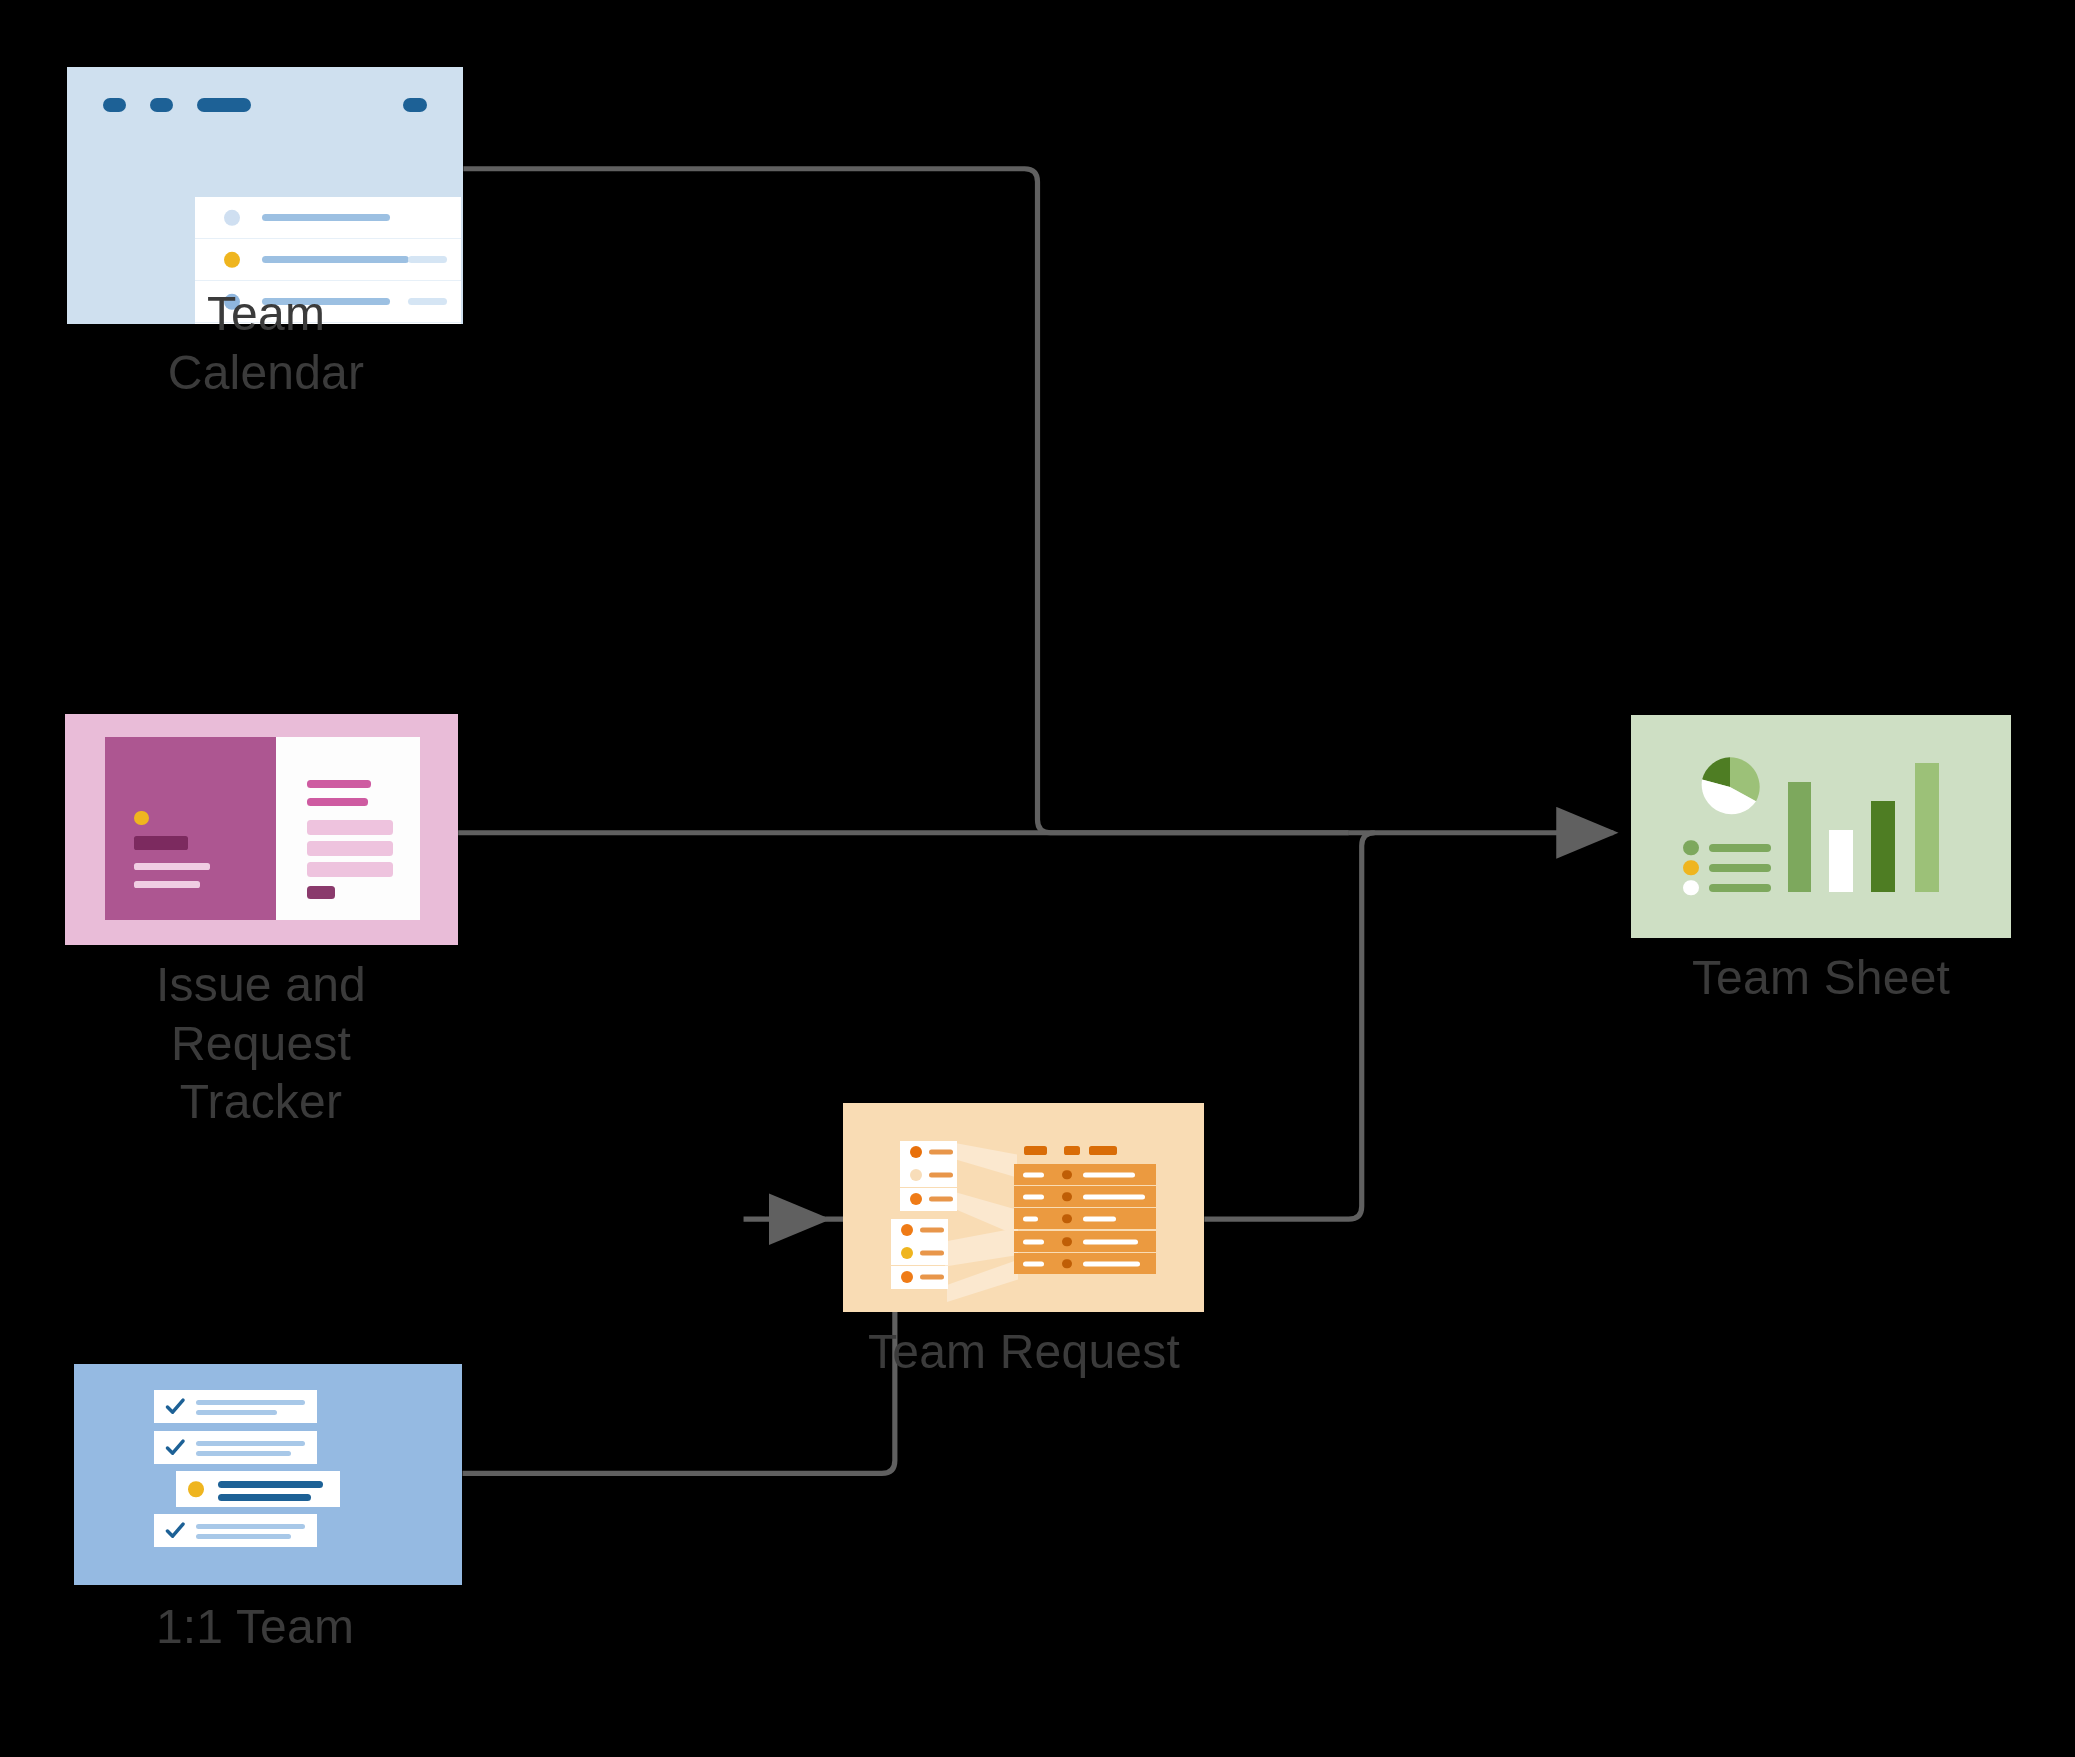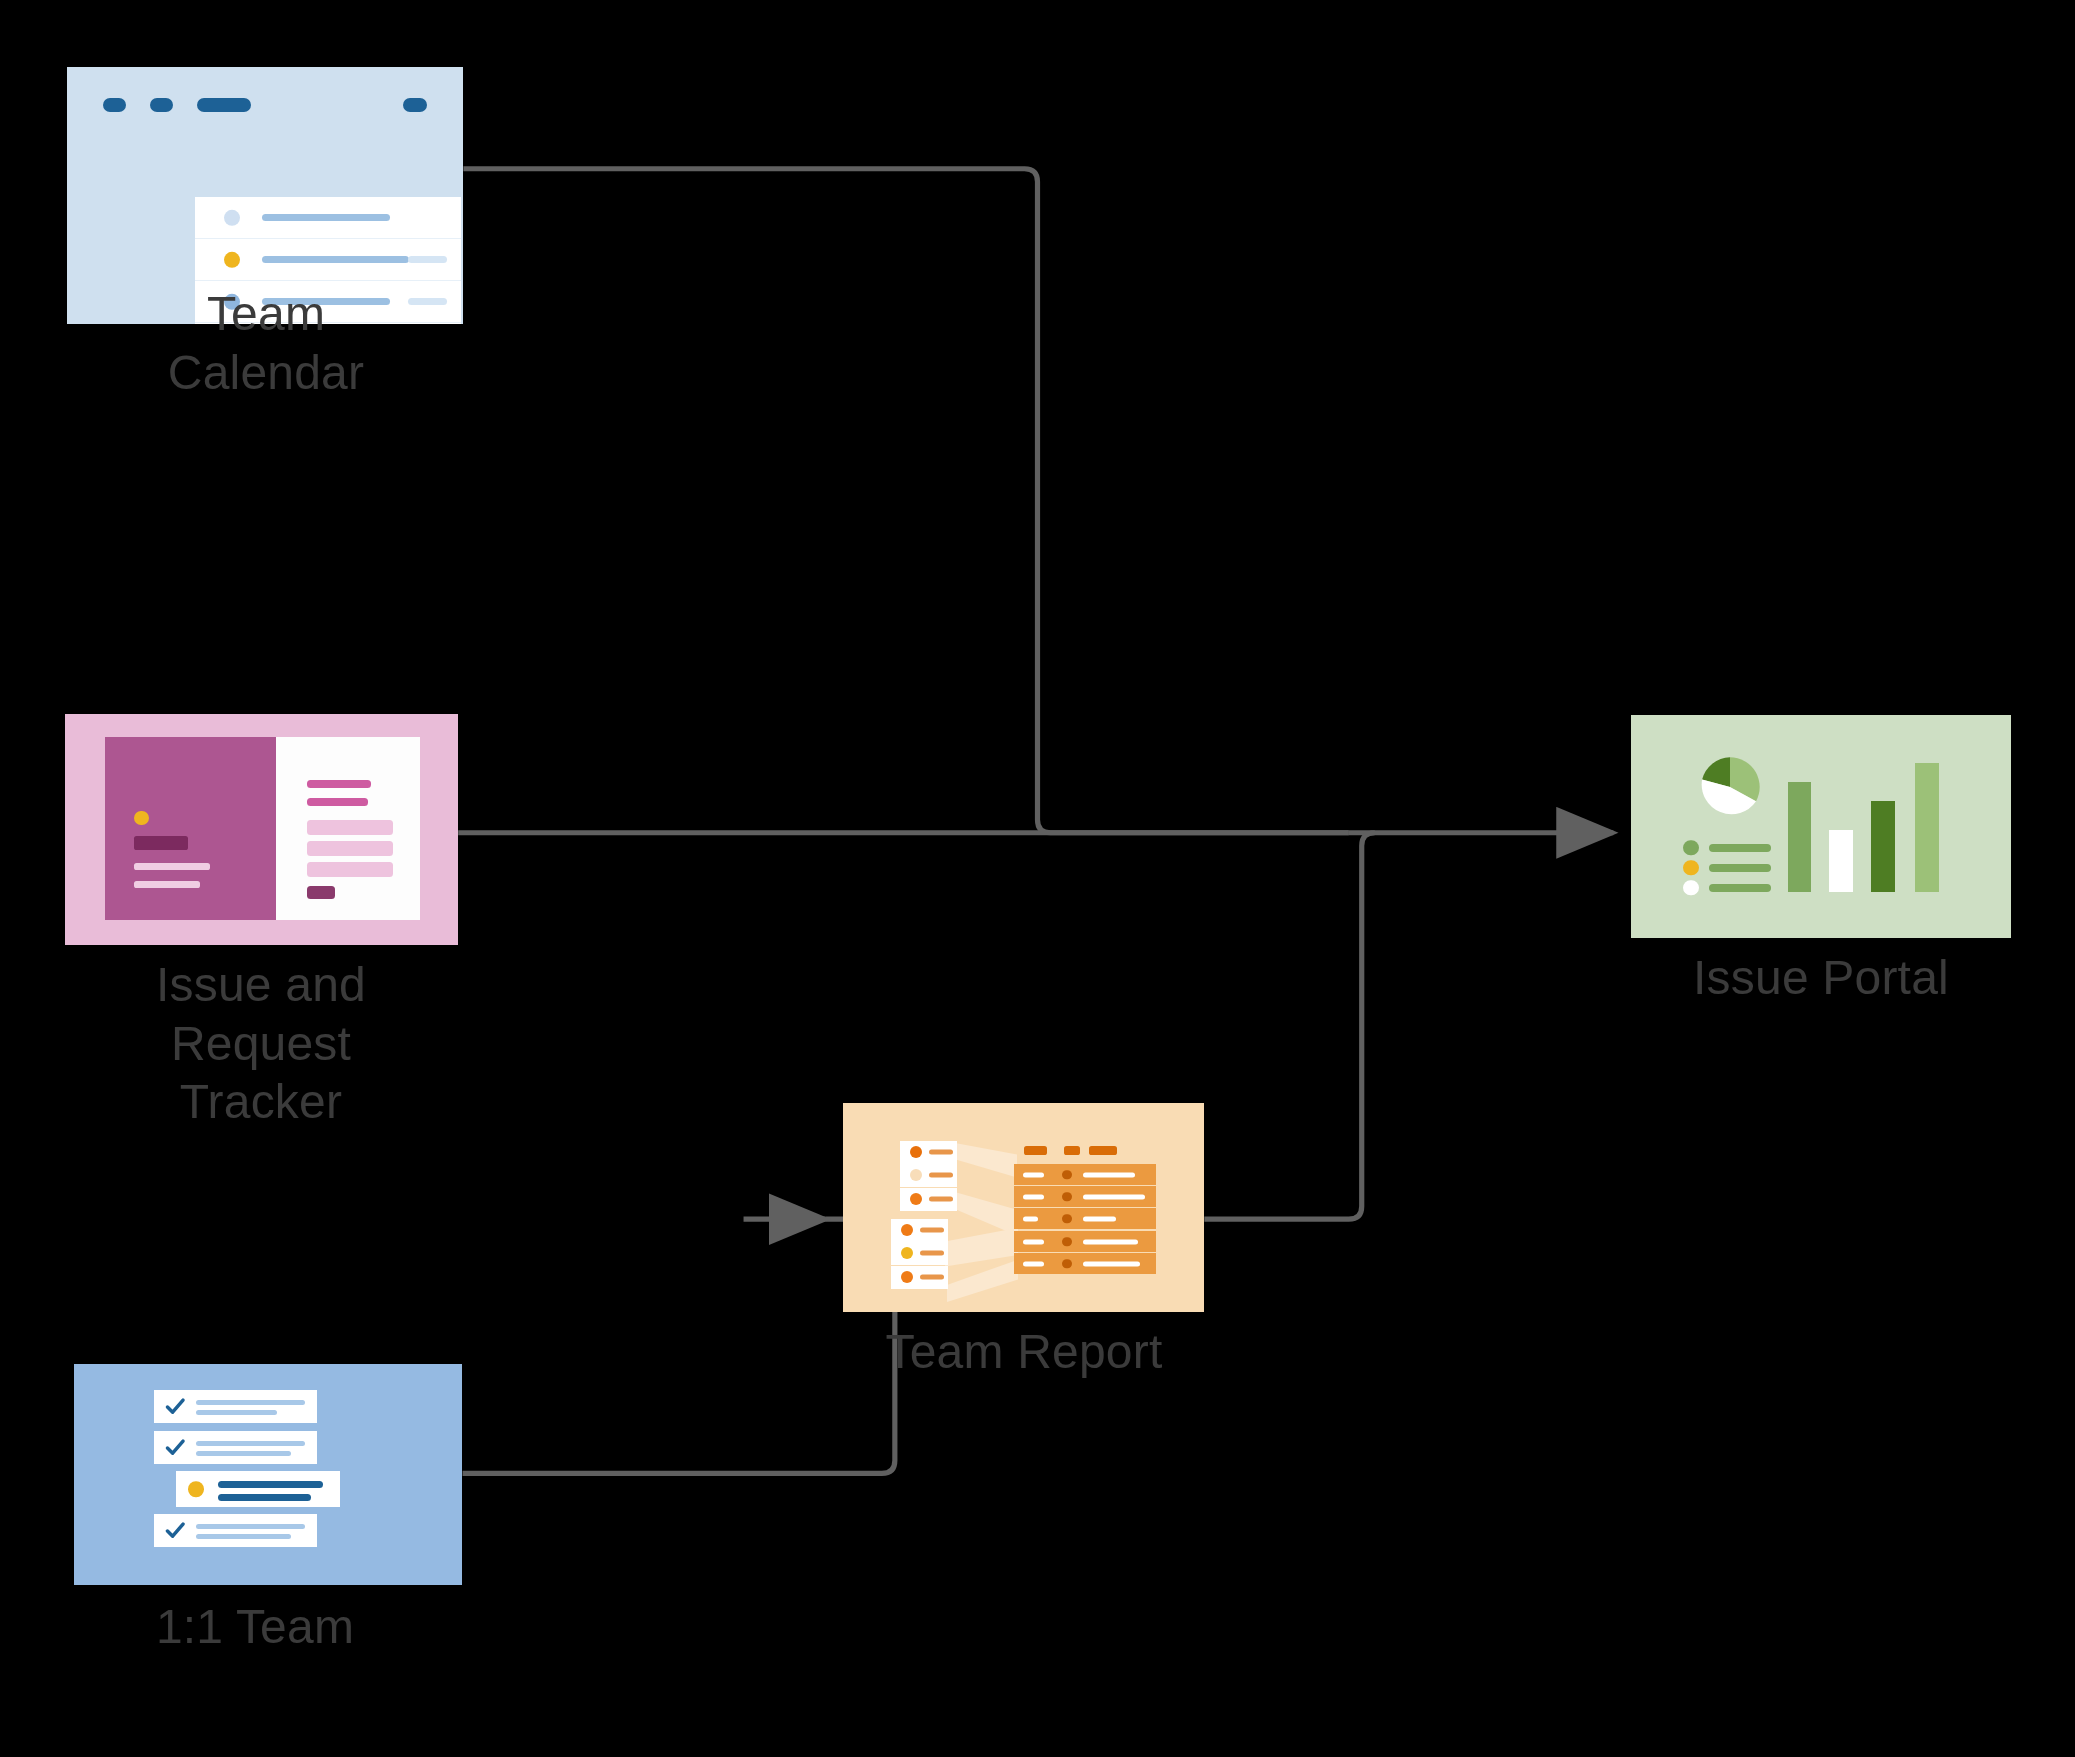--- a/index.html
+++ b/index.html
@@ -205,21 +205,21 @@
         <span class="a" style="width:21px;"></span>
         <span class="c"></span>
         <span class="b" style="width:55px;"></span>
       </div>
       <div class="rep-row" style="top:150px;">
         <span class="a" style="width:21px;"></span>
         <span class="c"></span>
         <span class="b" style="width:57px;"></span>
       </div>
     </div>
-    <div class="label" style="left:851px;top:1323px;width:346px;">Team Report</div>
+    <div class="label" style="left:851px;top:1323px;width:346px;">Team Request</div>
   </div>
 
   <div class="node">
     <div class="card" id="one-card">
       <div class="one-row" style="left:80px;top:26px;width:163px;height:33px;">
         <svg class="one-check" viewBox="0 0 26 26">
           <path d="M4 13 L10 19 L22 5" fill="none" stroke="#1d6196" stroke-width="4" stroke-linecap="round" stroke-linejoin="round"></path>
         </svg>
         <span class="one-bar" style="left:42px;top:9.5px;width:109px;"></span>
         <span class="one-bar" style="left:42px;top:20px;width:81px;"></span>
@@ -267,17 +267,17 @@
       <div class="port-leg" style="left:52px;top:165px;width:90px;height:15.6px;">
         <span class="d" style="background:#ffffff;"></span>
         <span class="l"></span>
       </div>
 
       <div class="port-bar" style="left:157px;top:67px;width:23px;height:110px;background:#7da85d;"></div>
       <div class="port-bar" style="left:198px;top:115px;width:24px;height:62px;background:#ffffff;"></div>
       <div class="port-bar" style="left:240px;top:86px;width:24px;height:91px;background:#4e7d23;"></div>
       <div class="port-bar" style="left:284px;top:48px;width:24px;height:129px;background:#9cc178;"></div>
     </div>
-    <div class="label" style="left:1648px;top:949px;width:346px;">Issue Portal</div>
+    <div class="label" style="left:1648px;top:949px;width:346px;">Team Sheet</div>
   </div>
 
 </div>
 
 
 </body></html>

